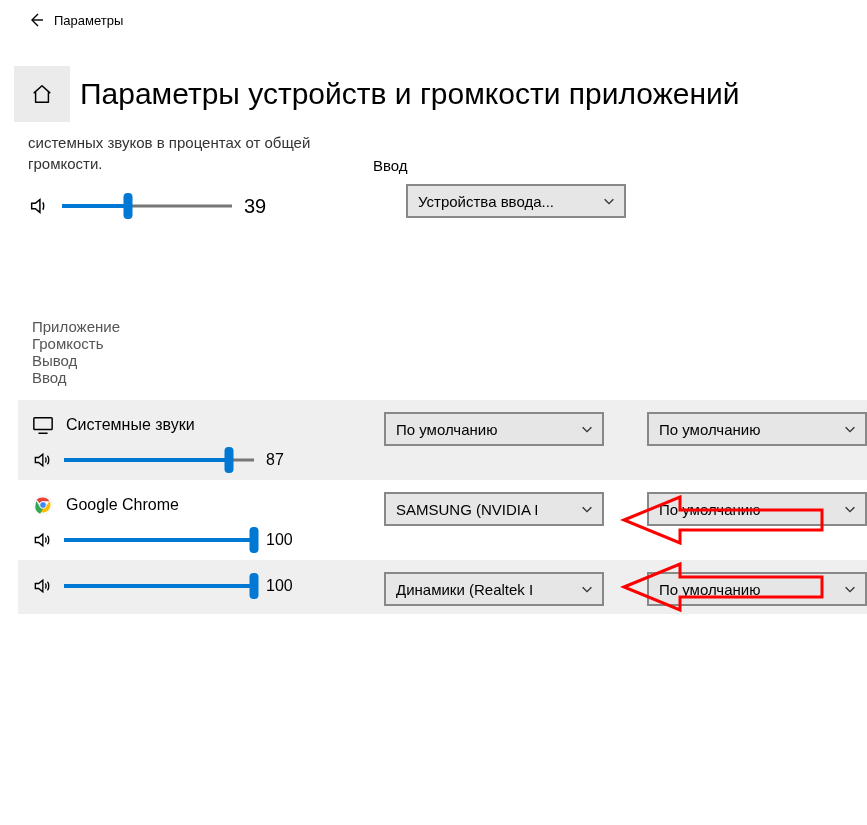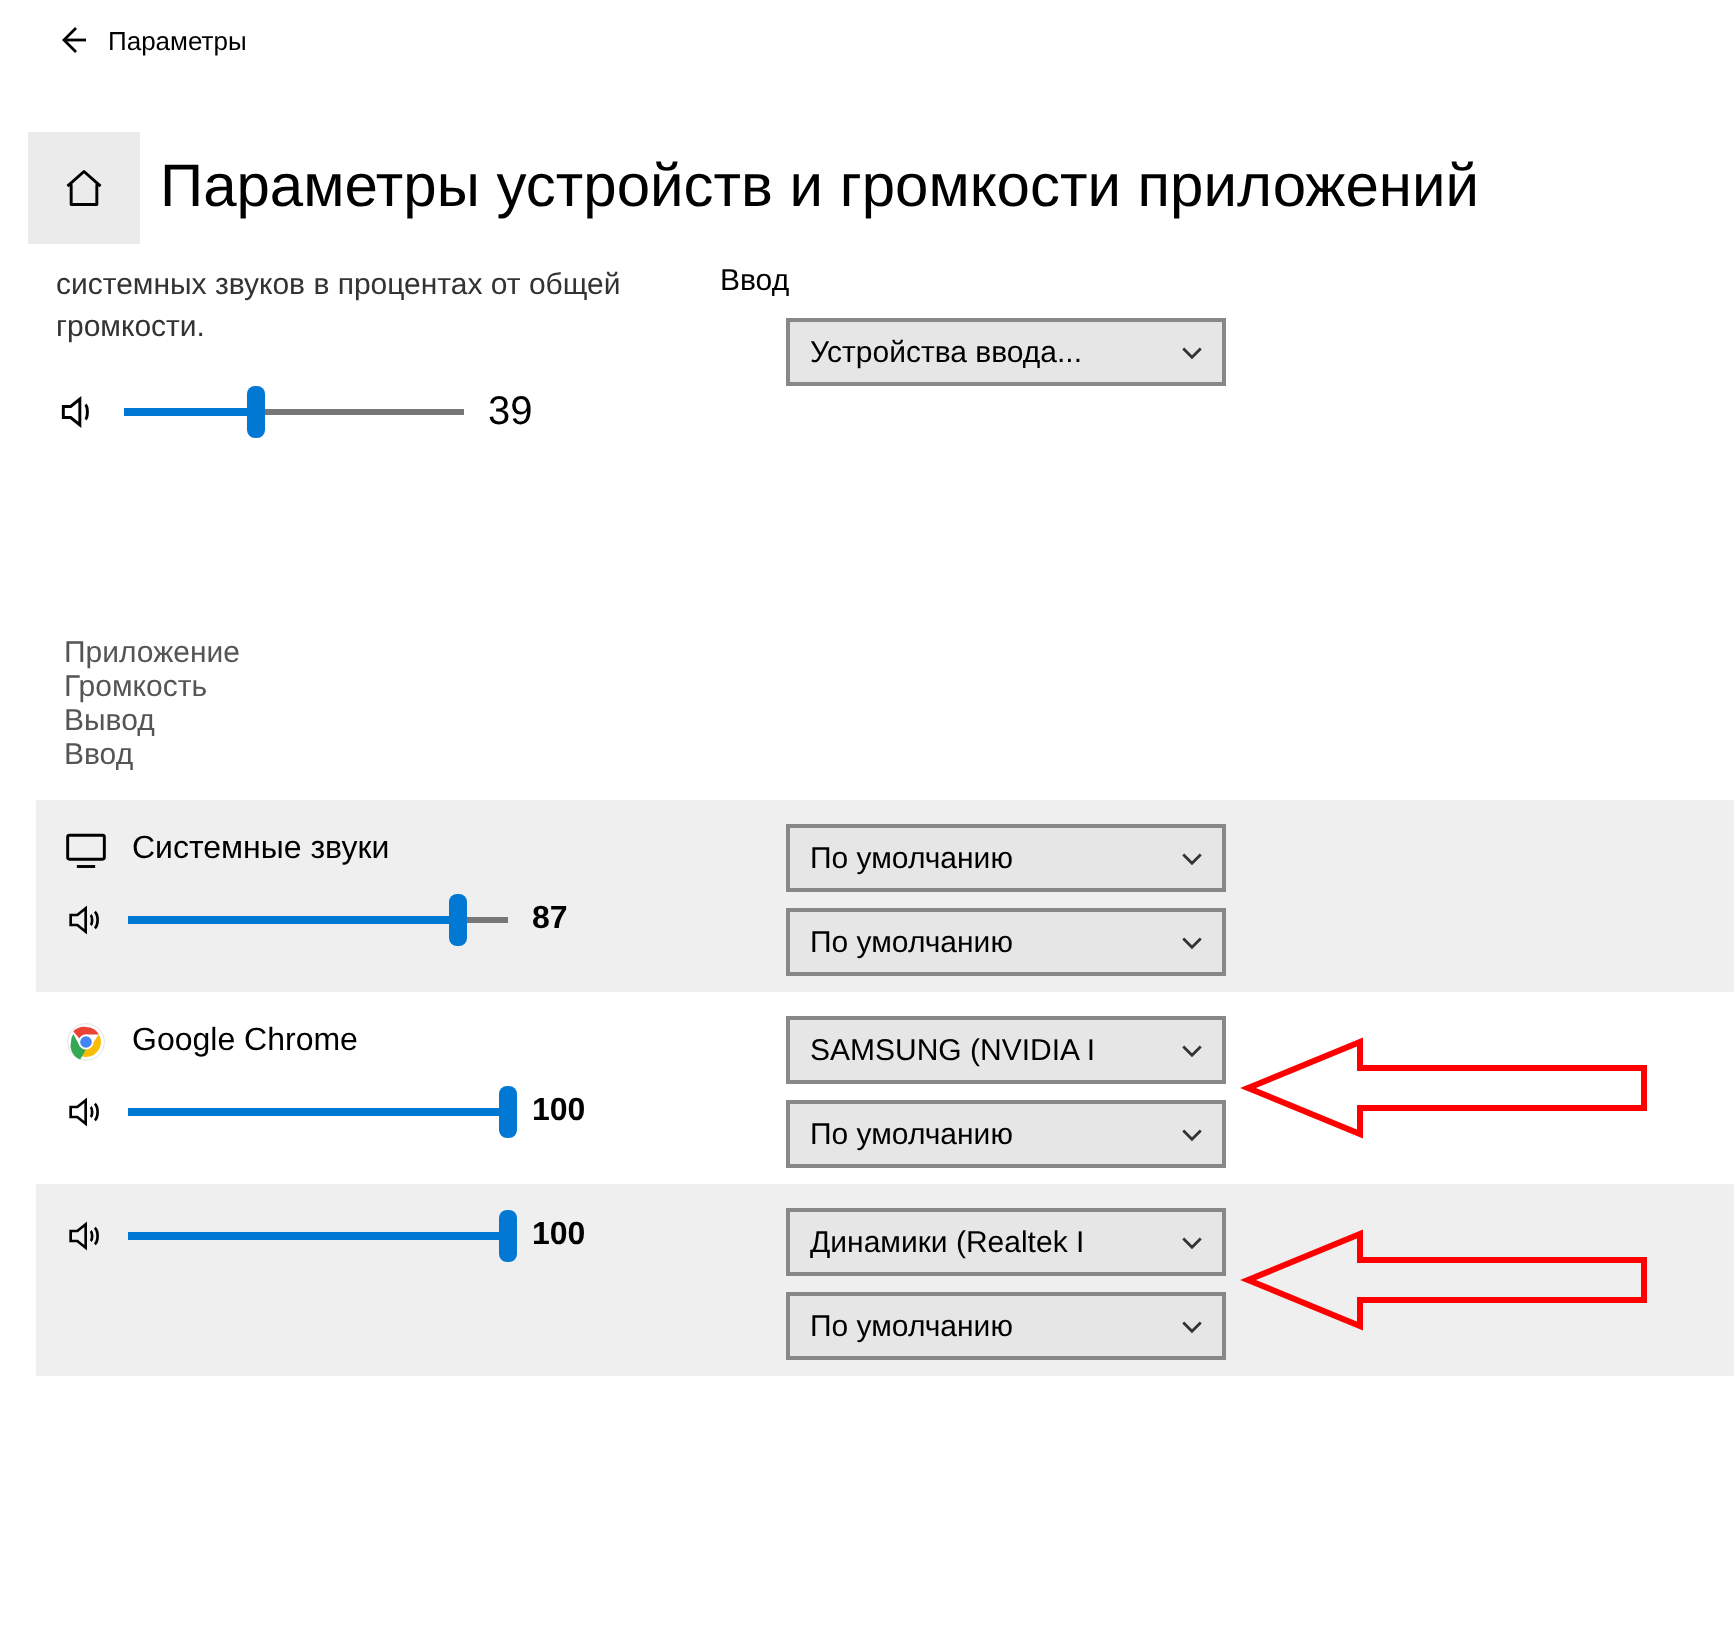--- a/index.html
+++ b/index.html
@@ -42,21 +42,22 @@
   }
   .page-title {
     font-size: 30px;
     font-weight: 500;
   }
 
   
   .content {
     display: flex;
     padding-left: 28px;
-    gap: 20px;
+    gap: 33px;
+    align-items: flex-end;
   }
   .col-left { width: 310px; }
   .col-right { width: 230px; }
 
   .desc {
     font-size: 15px;
     color: #333;
     line-height: 1.4;
     margin-top: 0;
     margin-bottom: 8px;
@@ -140,29 +141,29 @@
   .list-head .h-right { }
 
   .app-row {
     display: flex;
     align-items: flex-start;
     padding: 8px 0 8px 14px;
     position: relative;
   }
   .app-row.shaded { background: #efefef; }
   .app-left { width: 326px; display:flex; flex-direction:column; gap:12px; padding-top:6px;}
-  .app-right { display:flex; flex-direction:column; gap:8px; padding-top:4px; }
+  .app-right { display:flex; flex-direction:row; gap:8px; padding-top:4px; }
 
   .app-title-line { display:flex; align-items:center; gap:12px; }
   .app-icon { width: 22px; height: 22px; display:flex; align-items:center; justify-content:center; }
   .app-name { font-size: 16px; }
 
   .app-slider-line { display:flex; align-items:center; gap:12px; }
   .app-slider-line .slider { width: 190px; }
-  .app-slider-line .vol-value { font-size: 16px; font-weight: bold; }
+  .app-slider-line .vol-value { font-size: 16px; }
 
   
   .arrow-anno {
     position: absolute;
     pointer-events: none;
   }
 </style>
 </head>
 <body>
 

